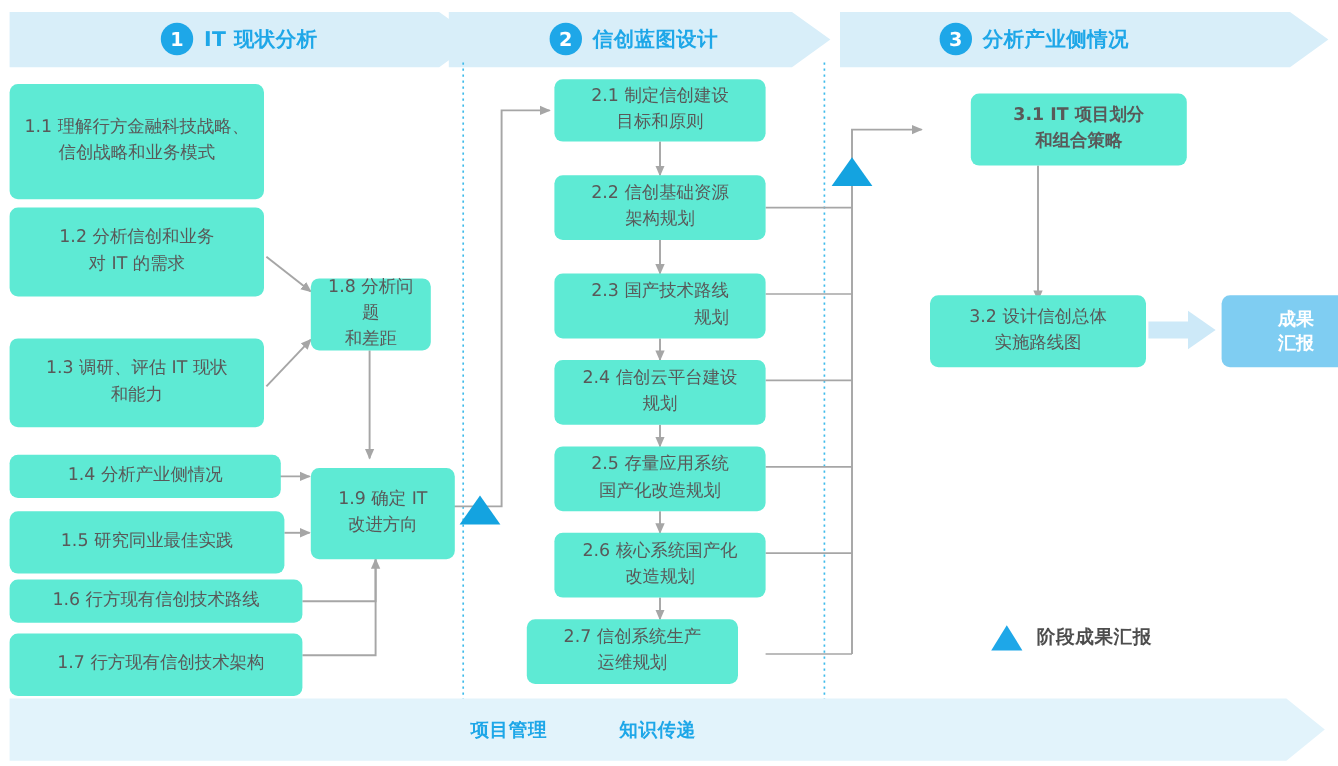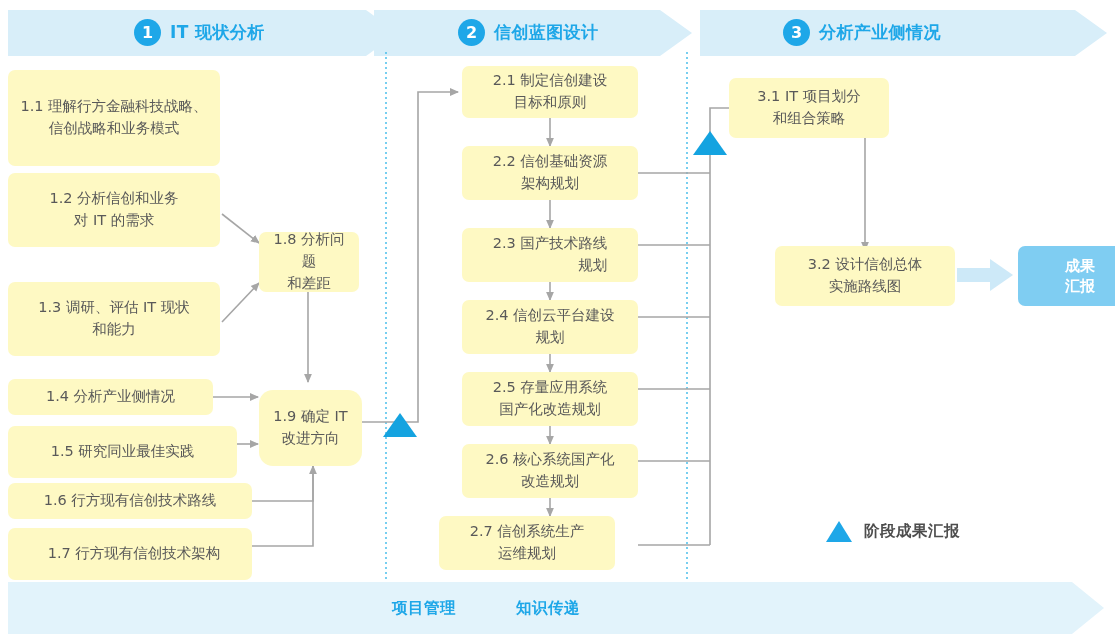--- a/index.html
+++ b/index.html
@@ -25,21 +25,21 @@
     display:flex;align-items:center;justify-content:center;
     line-height:1;
   }
   .phase-text{
     color:#1EA7E8;font-size:17px;font-weight:bold;letter-spacing:.4px;
   }
 
   
   .box{
     position:absolute;
-    background:#fef9c3;
+    background:#5eead4;
     border-radius:7px;
     color:#595959;
     font-size:14.5px;
     line-height:1.5;
     display:flex;align-items:center;justify-content:center;
     text-align:center;
     padding:4px 9px;
     box-sizing:border-box;
   }
 
@@ -150,37 +150,37 @@
     <div class="phase-text">信创蓝图设计</div>
   </div>
   <div class="phase-label" style="left:783px;top:19px;">
     <div class="phase-num">3</div>
     <div class="phase-text">分析产业侧情况</div>
   </div>
 
   <div class="box" style="left:8px;top:70px;width:212px;height:96px;">1.1 理解行方金融科技战略、<br>信创战略和业务模式</div>
   <div class="box" style="left:8px;top:173px;width:212px;height:74px;">1.2 分析信创和业务<br>对 IT 的需求</div>
   <div class="box" style="left:8px;top:282px;width:212px;height:74px;">1.3 调研、评估 IT 现状<br>和能力</div>
-  <div class="box" style="left:8px;top:379px;width:205px;height:36px;">1.4 分析产业侧情况</div>
+  <div class="box" style="left:8px;top:379px;width:226px;height:36px;">1.4 分析产业侧情况</div>
   <div class="box" style="left:8px;top:426px;width:229px;height:52px;">1.5 研究同业最佳实践</div>
   <div class="box" style="left:8px;top:483px;width:244px;height:36px;">1.6 行方现有信创技术路线</div>
   <div class="box" style="left:8px;top:528px;width:244px;height:52px;padding-left:17px;">1.7 行方现有信创技术架构</div>
 
   <div class="box" style="left:259px;top:232px;width:100px;height:60px;">1.8 分析问题<br>和差距</div>
-  <div class="box" style="left:259px;top:390px;width:103px;height:76px;border-radius:14px;">1.9 确定 IT<br>改进方向</div>
+  <div class="box" style="left:259px;top:390px;width:120px;height:76px;">1.9 确定 IT<br>改进方向</div>
 
   <div class="box" style="left:462px;top:66px;width:176px;height:52px;">2.1 制定信创建设<br>目标和原则</div>
   <div class="box" style="left:462px;top:146px;width:176px;height:54px;">2.2 信创基础资源<br>架构规划</div>
   <div class="box" style="left:462px;top:228px;width:176px;height:54px;text-align:right;">2.3 国产技术路线<br>规划</div>
   <div class="box" style="left:462px;top:300px;width:176px;height:54px;">2.4 信创云平台建设<br>规划</div>
   <div class="box" style="left:462px;top:372px;width:176px;height:54px;">2.5 存量应用系统<br>国产化改造规划</div>
   <div class="box" style="left:462px;top:444px;width:176px;height:54px;">2.6 核心系统国产化<br>改造规划</div>
   <div class="box" style="left:439px;top:516px;width:176px;height:54px;">2.7 信创系统生产<br>运维规划</div>
 
-  <div class="box" style="left:729px;top:78px;width:160px;height:60px;">3.1 IT 项目划分<br>和组合策略</div>
+  <div class="box" style="left:809px;top:78px;width:180px;height:60px;font-weight:bold;">3.1 IT 项目划分<br>和组合策略</div>
   <div class="box" style="left:775px;top:246px;width:180px;height:60px;">3.2 设计信创总体<br>实施路线图</div>
 
   <div class="result-chip" style="left:1018px;top:246px;width:104px;height:60px;padding-left:20px;">成果<br>汇报</div>
 
   <div class="legend" style="left:826px;top:521px;">
     <div class="legend-tri"></div>
     <div class="legend-text">阶段成果汇报</div>
   </div>
 
   <div class="band-label" style="left:392px;top:598px;">项目管理</div>

